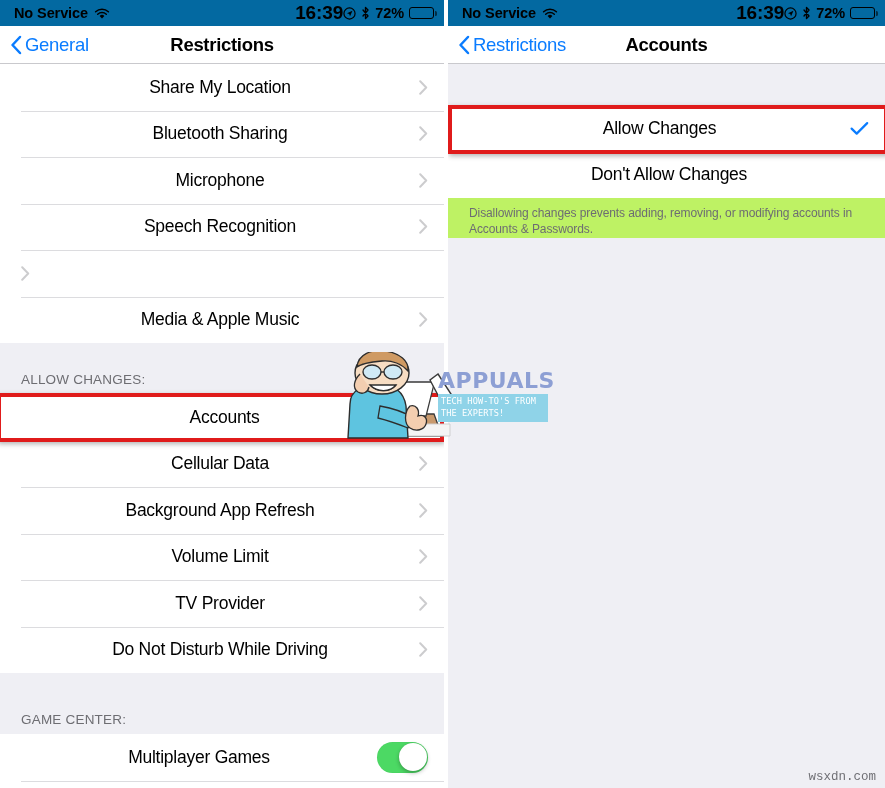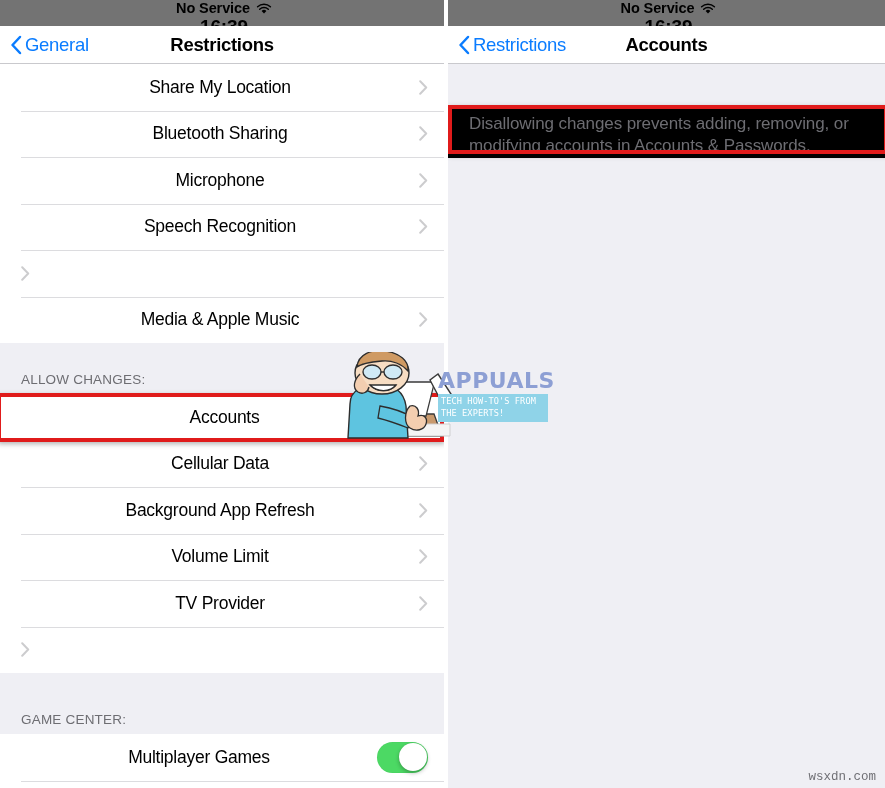--- a/index.html
+++ b/index.html
@@ -33,23 +33,22 @@
 
   
   .statusbar {
     height: 26px;
     display: flex;
     align-items: center;
     padding: 0 10px 0 14px;
     font-size: 14.5px;
     font-weight: bold;
     color: #000;
-    background: #737373;
+    background: #0369a1;
     letter-spacing: -0.1px;
-    flex-direction: column;
   }
   .sb-left  { display: flex; align-items: center; gap: 6px; flex: 0 0 auto; }
   .sb-mid   { flex: 1 1 auto; text-align: right; font-size: 19px; }
   .sb-right { display: flex; align-items: center; gap: 5px; flex: 0 0 auto; }
 
   .wifi-icon { display: inline-block; width: 16px; height: 12px; }
   .loc-icon  { display: inline-block; width: 13px; height: 13px; }
   .bt-icon   { display: inline-block; width: 9px;  height: 14px; }
 
   .battery {
@@ -156,22 +155,22 @@
     background: #efeff4;
     font-size: 13.5px;
     color: #6d6d72;
     letter-spacing: 0.2px;
     padding: 0 0 7px 21px;
     display: flex;
     align-items: flex-end;
     height: 100%;
   }
   .section-footer {
-    background: #000000;
-    font-size: 17px;
+    background: #bef264;
+    font-size: 12px;
     color: #6d6d72;
     line-height: 1.32;
     padding: 8px 25px 0 21px;
     letter-spacing: -0.1px;
   }
 
   
   .toggle {
     width: 51px; height: 31px;
     border-radius: 16px;
@@ -376,20 +375,21 @@
         </div>
         <div class="row">
           <span class="row-label">TV Provider</span>
           <span class="disclosure">
             <svg viewBox="0 0 9 15" width="9" height="15">
                 <path d="M1.2 1.3 L7.2 7.5 L1.2 13.7" stroke="#c4c4c6" stroke-width="2" fill="none" stroke-linecap="round" stroke-linejoin="round"></path>
               </svg>
           </span>
         </div>
         <div class="row">
+          <span class="row-label">Do Not Disturb While Driving</span>
           <span class="disclosure">
             <svg viewBox="0 0 9 15" width="9" height="15">
                 <path d="M1.2 1.3 L7.2 7.5 L1.2 13.7" stroke="#c4c4c6" stroke-width="2" fill="none" stroke-linecap="round" stroke-linejoin="round"></path>
               </svg>
           </span>
         </div>
       </div>
 
       <div style="height:61px">
         <div class="section-header">GAME CENTER:</div>
@@ -455,20 +455,33 @@
         </span>
         <span>Restrictions</span>
       </div>
       <div class="nav-title">Accounts</div>
     </div>
     <div class="nav-rule"></div>
 
     <div class="tableview">
       <div class="spacer" style="height:41px"></div>
 
+      <div class="group">
+        <div class="row">
+          <span class="row-label">Allow Changes</span>
+          <span class="checkmark">
+            <svg viewBox="0 0 19 15" width="19" height="15">
+              <path d="M1.6 7.6 L6.7 12.6 L17.2 2.1" stroke="#0a7cff" stroke-width="2.2" fill="none" stroke-linecap="round" stroke-linejoin="round"></path>
+            </svg>
+          </span>
+        </div>
+        <div class="row">
+          <span class="row-label">Don't Allow Changes</span>
+        </div>
+      </div>
 
       <div class="section-footer">Disallowing changes prevents adding, removing, or modifying accounts in Accounts &amp; Passwords.</div>
     </div>
 
     <div class="redbox" style="left:0px; top:105px; width:440px; height:49px;"></div>
   </div>
 
   <div class="watermark">
     <svg viewBox="0 0 205 98" width="205" height="98">
 

